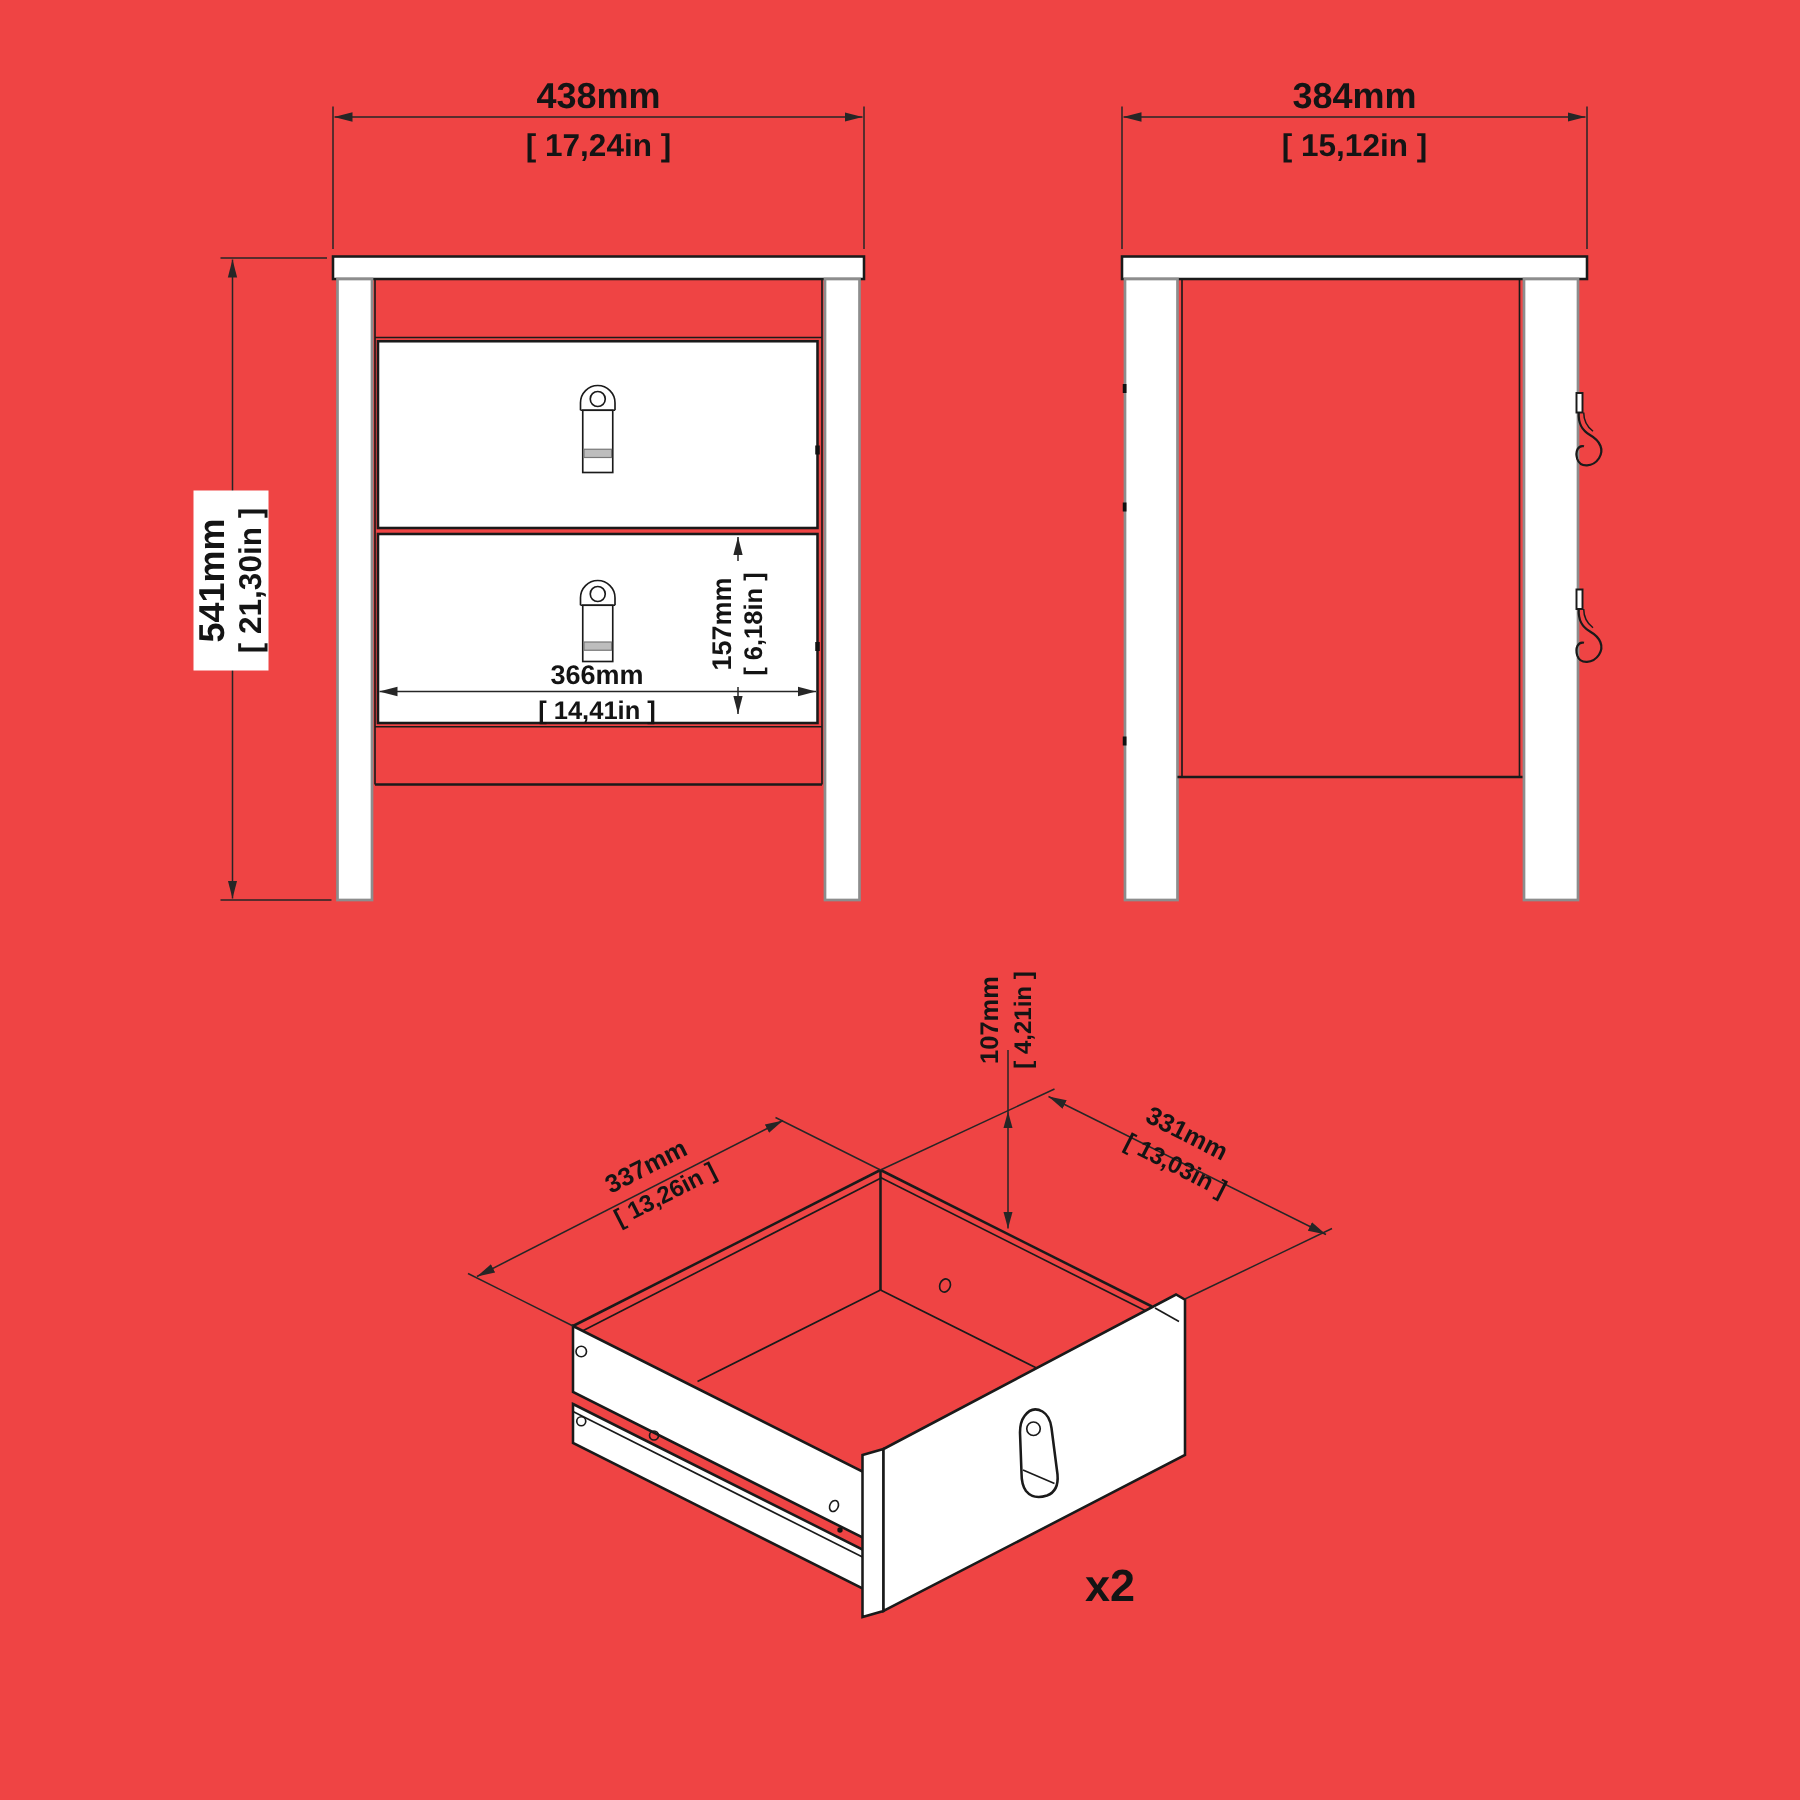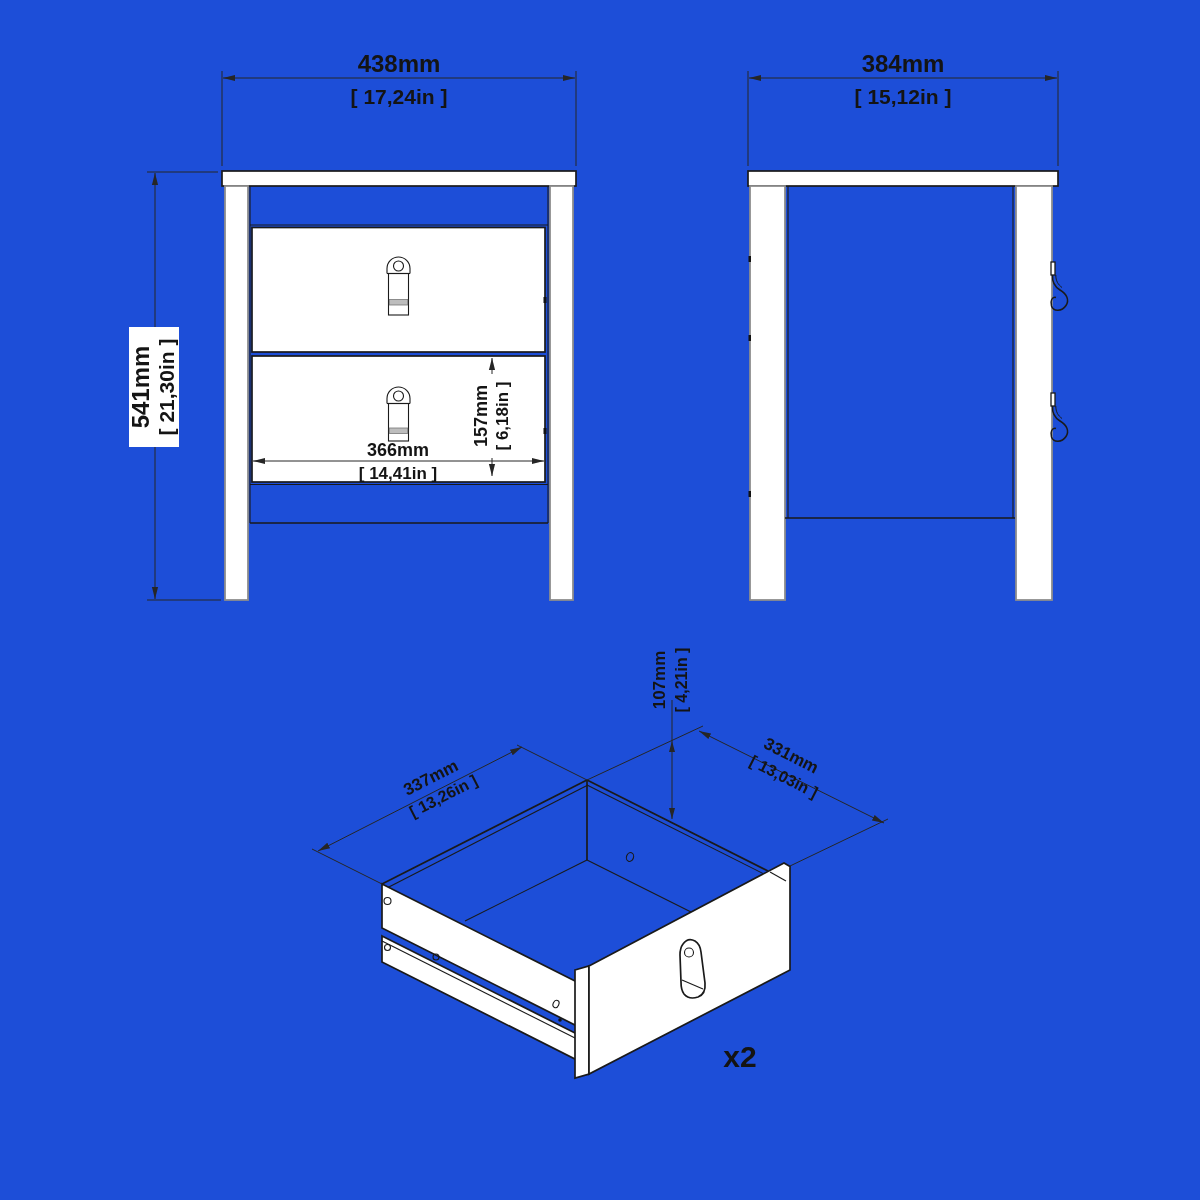--- a/index.html
+++ b/index.html
@@ -1,16 +1,16 @@
 <!DOCTYPE html>
 <html><head>
 <meta charset="utf-8">
 <style>
   html,body{margin:0;padding:0;background:#fff;}
-  .page{width:1200px;height:1200px;background:#1d4ed8;position:relative;overflow:hidden;}
+  .page{width:1200px;height:1200px;background:#ef4444;position:relative;overflow:hidden;}
   svg{display:block;}
   text{font-family:"Liberation Sans","DejaVu Sans",sans-serif;font-weight:700;fill:#141414;}
   .dim-mm-lg{font-size:24px;}
   .dim-in-lg{font-size:21px;}
   .dim-mm-md{font-size:18px;}
   .dim-in-md{font-size:17px;}
   .dim-mm-sm{font-size:17px;}
   .dim-in-sm{font-size:16px;}
   .qty{font-size:30px;}
   .draw{stroke:#1a1a1a;fill:none;stroke-width:1.7;}

